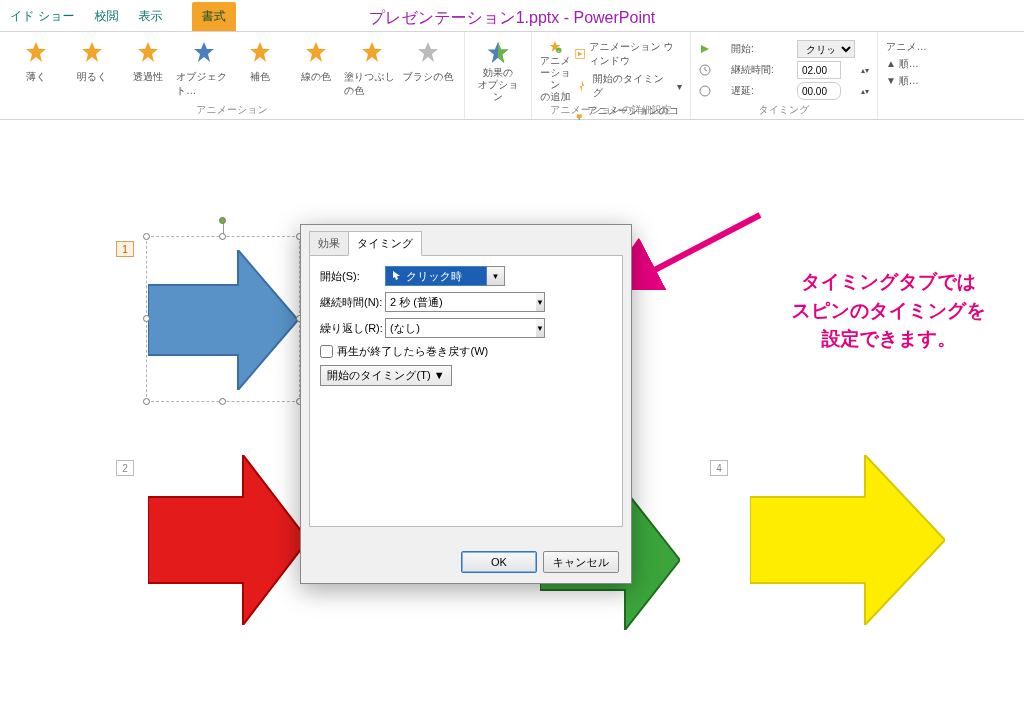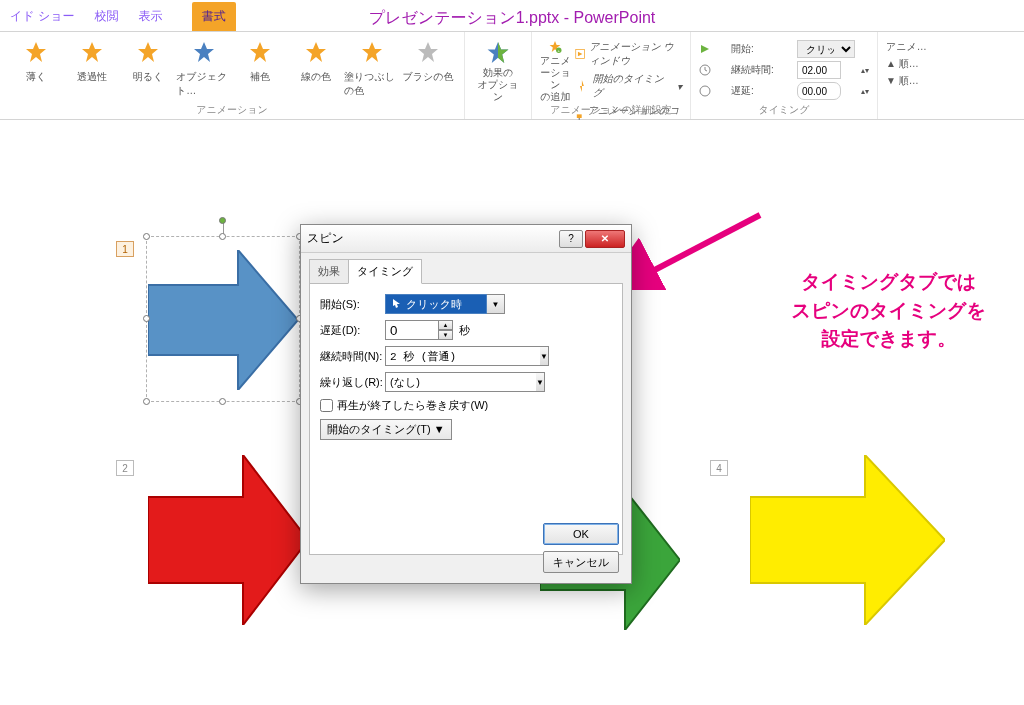--- a/index.html
+++ b/index.html
@@ -1,35 +1,35 @@
 <!DOCTYPE html>
 <html><head>
 <meta charset="utf-8">
 <style>
 * { box-sizing: border-box; margin: 0; padding: 0; font-family: "Meiryo UI", "Segoe UI", sans-serif; }
 body { width: 1024px; height: 705px; background: #fff; overflow: hidden; position: relative; font-size: 11px; }
 
 
 .ribbon-top { height: 32px; background: #fff; border-bottom: 1px solid #d4d4d4; display: flex; align-items: flex-end; }
-.tab { padding: 6px 10px; font-size: 12px; color: #8b5cf6; cursor: pointer; }
-.tab.active-context { background: #f4a428; color: #4c1d95; border-radius: 2px 2px 0 0; }
+.tab { padding: 6px 10px; font-size: 12px; color: #0f766e; cursor: pointer; }
+.tab.active-context { background: #f4a428; color: #14532d; border-radius: 2px 2px 0 0; }
 .context-label { font-size: 10px; color: #888; padding: 0 10px 2px; }
 .title-center { position: absolute; left: 50%; transform: translateX(-50%); top: 8px; color: #a21caf; font-size: 16px; text-align: center; }
 
 .ribbon-body { background: #fff; border-bottom: 1px solid #d4d4d4; height: 88px; display: flex; }
 .ribbon-group { border-right: 1px solid #e8e8e8; padding: 4px 8px 16px; position: relative; display: flex; gap: 4px; }
 .ribbon-group-label { position: absolute; bottom: 2px; left: 0; right: 0; text-align: center; font-size: 10px; color: #888; }
 .gallery-item { display: flex; flex-direction: column; align-items: center; width: 56px; padding-top: 4px; cursor: pointer; }
 .gallery-item .star { width: 24px; height: 24px; display: flex; align-items: center; justify-content: center; }
 .gallery-item .lbl { font-size: 10px; color: #555; margin-top: 6px; }
 .big-btn { display: flex; flex-direction: column; align-items: center; width: 50px; padding-top: 4px; cursor: pointer; }
 .big-btn .icn { width: 28px; height: 28px; }
 .big-btn .lbl { font-size: 10px; color: #555; text-align: center; margin-top: 2px; line-height: 1.2; }
 .small-rows { display: flex; flex-direction: column; gap: 4px; padding-top: 4px; }
-.small-row { display: flex; align-items: center; gap: 4px; font-size: 10px; color: #555; cursor: pointer; font-style: italic; }
+.small-row { display: flex; align-items: center; gap: 4px; font-size: 10px; color: #555; cursor: pointer; }
 .small-row .icn { width: 14px; height: 14px; }
 .timing-grid { display: flex; flex-direction: column; gap: 3px; padding-top: 4px; font-size: 10px; color: #555; min-width: 130px;}
 .timing-row { display: flex; align-items: center; gap: 20px; }
 .timing-row .ticon { width: 12px; height: 12px; }
 .timing-row .tlabel { width: 46px; }
 .timing-row .tval { border: 1px solid #ccc; padding: 1px 4px; height: 18px; font-size: 10px; }
 
 
 .canvas { position: absolute; top: 120px; left: 0; right: 0; bottom: 0; background: #fff; }
 
@@ -62,21 +62,21 @@
 .frow .flabel { width: 65px; }
 .frow .finput { height: 20px; border: 1px solid #8a8a8a; padding: 0 4px; font-size: 11px; }
 .frow .combo { width: 120px; display: flex; }
 .frow .combo .cbval { flex: 1; background: #1a5fb4; color: #fff; border: 1px solid #4a80c0; height: 20px; padding: 0 4px; font-size: 11px; display: flex; align-items: center; gap: 4px; }
 .frow .combo .cbarr { width: 18px; height: 20px; border: 1px solid #8a8a8a; border-left: none; background: linear-gradient(#f8f8f8,#ddd); display: flex; align-items: center; justify-content: center; font-size: 8px; }
 .spin { display: flex; }
 .spin .sval { width: 54px; height: 20px; border: 1px solid #8a8a8a; padding: 0 4px; }
 .spin .sbtns { width: 14px; display: flex; flex-direction: column; }
 .spin .sbtns div { flex: 1; border: 1px solid #8a8a8a; border-left: none; background: linear-gradient(#f8f8f8,#ddd); font-size: 6px; display: flex; align-items: center; justify-content: center; }
 .dropdown-btn { border: 1px solid #8a8a8a; background: linear-gradient(#f8f8f8,#e8e8e8); padding: 2px 6px; font-size: 11px; cursor: pointer; }
-.dialog-buttons { position: absolute; bottom: 10px; right: 12px; display: flex; gap: 6px; flex-direction: column; }
+.dialog-buttons { position: absolute; bottom: 10px; right: 12px; display: flex; gap: 6px; }
 .dbtn { width: 76px; height: 22px; border: 1px solid #8a8a8a; background: linear-gradient(#f8f8f8,#e4e4e4); font-size: 11px; cursor: pointer; border-radius: 2px; }
 .dbtn.primary { border-color: #3d73b8; box-shadow: 0 0 0 1px #7fb2e8 inset; }
 
 
 .annot { position: absolute; right: 38px; top: 148px; text-align: center; color: #e6007e; font-size: 19px; font-weight: bold; line-height: 1.5; }
 
 select.tval { width: 58px; }
 </style>
 </head>
 <body>
@@ -98,27 +98,27 @@
         <div class="gallery-item">
           <svg class="star" viewBox="0 0 24 24">
             <polygon points="12,2 15,9 22,9 16,14 18,22 12,17 6,22 8,14 2,9 9,9" fill="#f4a428"></polygon>
           </svg>
           <div class="lbl">薄く</div>
         </div>
         <div class="gallery-item">
           <svg class="star" viewBox="0 0 24 24">
             <polygon points="12,2 15,9 22,9 16,14 18,22 12,17 6,22 8,14 2,9 9,9" fill="#f4a428"></polygon>
           </svg>
+          <div class="lbl">明るく</div>
+        </div>
+        <div class="gallery-item">
+          <svg class="star" viewBox="0 0 24 24">
+            <polygon points="12,2 15,9 22,9 16,14 18,22 12,17 6,22 8,14 2,9 9,9" fill="#f4a428"></polygon>
+          </svg>
           <div class="lbl">透過性</div>
-        </div>
-        <div class="gallery-item">
-          <svg class="star" viewBox="0 0 24 24">
-            <polygon points="12,2 15,9 22,9 16,14 18,22 12,17 6,22 8,14 2,9 9,9" fill="#f4a428"></polygon>
-          </svg>
-          <div class="lbl">明るく</div>
         </div>
         <div class="gallery-item">
           <svg class="star" viewBox="0 0 24 24">
             <polygon points="12,2 15,9 22,9 16,14 18,22 12,17 6,22 8,14 2,9 9,9" fill="#4a80c0"></polygon>
           </svg>
           <div class="lbl">オブジェクト…</div>
         </div>
         <div class="gallery-item">
           <svg class="star" viewBox="0 0 24 24">
             <polygon points="12,2 15,9 22,9 16,14 18,22 12,17 6,22 8,14 2,9 9,9" fill="#f4a428"></polygon>
@@ -276,57 +276,41 @@
     <defs>
         <marker id="ah" markerWidth="12" markerHeight="12" refX="2" refY="6" orient="auto">
           <polygon points="0,0 12,6 0,12" fill="#e6007e"></polygon>
         </marker>
       </defs>
     <line x1="130" y1="5" x2="15" y2="65" stroke="#e6007e" stroke-width="6" marker-end="url(#ah)"></line>
   </svg>
 </div>
 
 <div class="dialog">
-  <div class="dialog-title">
-    <span class="ttl">スピン</span>
-    <div class="winbtn">?</div>
-    <div class="winbtn close">✕</div>
-  </div>
   <div class="dialog-tabs">
     <div class="dtab inactive">効果</div>
     <div class="dtab active">タイミング</div>
   </div>
   <div class="dialog-pane">
     <div class="frow">
       <span class="flabel">開始(S):</span>
       <div class="combo">
         <div class="cbval">
             <svg width="12" height="12" viewBox="0 0 12 12">
               <path d="M3 1l0 7 2-1 1 3 2-1-1-3 3 0z" fill="#fff"></path>
             </svg>
             <span>クリック時</span>
           </div>
         <div class="cbarr">▼</div>
       </div>
     </div>
     <div class="frow">
-      <span class="flabel">遅延(D):</span>
-      <div class="spin">
-        <input class="sval" value="0" style="">
-        <div class="sbtns">
-            <div>▲</div>
-            <div>▼</div>
-          </div>
-      </div>
-      <span style="margin-left:6px">秒</span>
-    </div>
-    <div class="frow">
       <span class="flabel">継続時間(N):</span>
       <div class="combo">
-        <input class="finput" style="flex: 1 1 0%; border-right: none; font-family: Liberation Mono, monospace;" value="2 秒 (普通)">
+        <input class="finput" style="flex: 1 1 0%; border-right: none;" value="2 秒 (普通)">
         <div class="cbarr">▼</div>
       </div>
     </div>
     <div class="frow">
       <span class="flabel">繰り返し(R):</span>
       <div class="combo">
         <input class="finput" style="flex: 1 1 0%; border-right: none;" value="(なし)">
         <div class="cbarr">▼</div>
       </div>
     </div>

